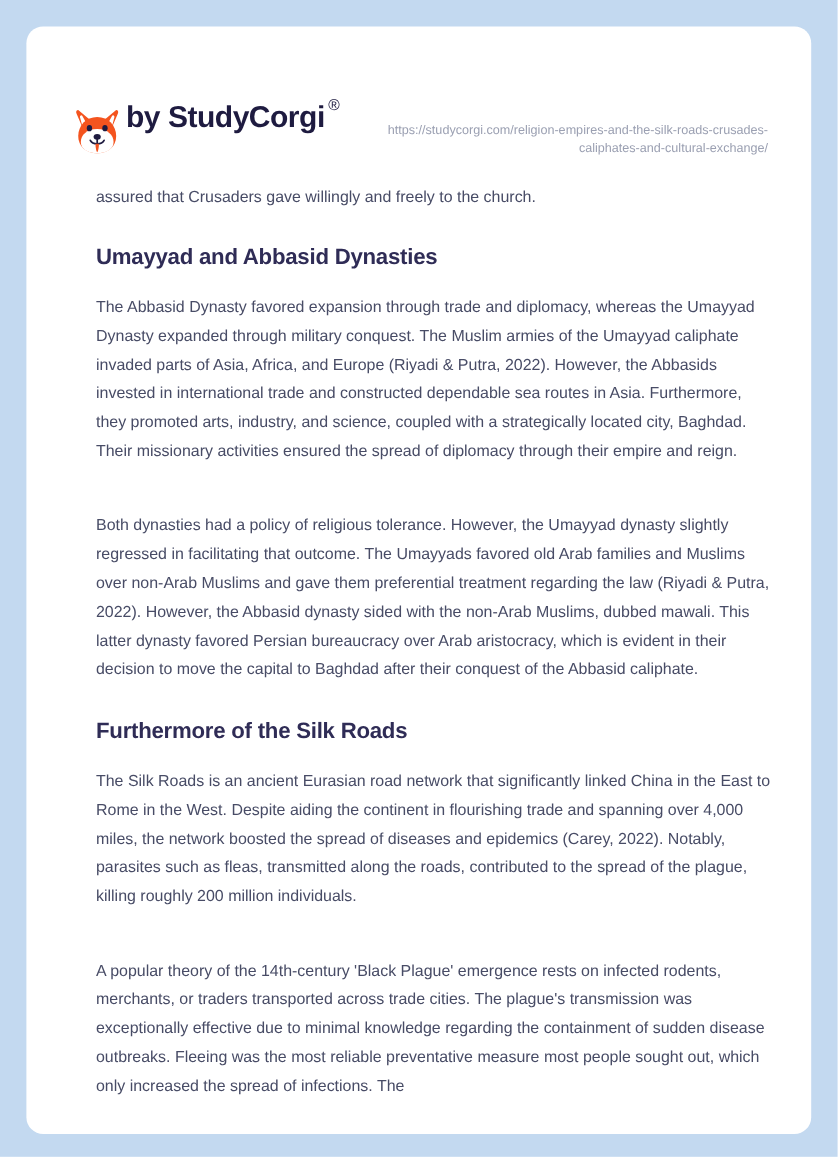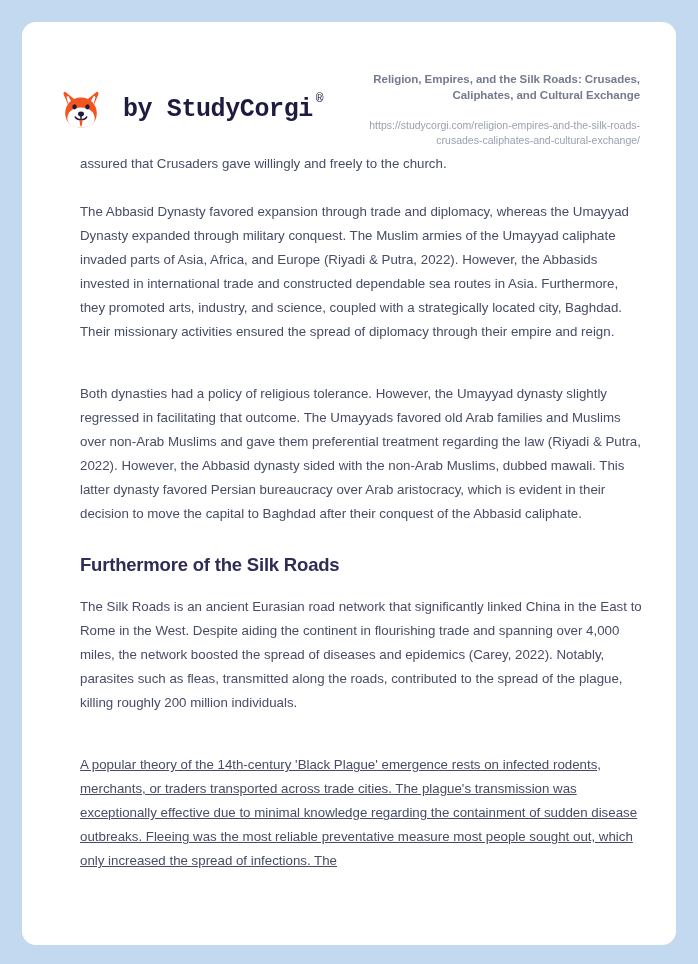--- a/index.html
+++ b/index.html
@@ -27,24 +27,22 @@
   
   .doc-header {
     display: flex;
     align-items: center;
     justify-content: space-between;
     padding: 44px 36px 0 36px;
     height: 130px;
   }
   .brand {
     display: flex;
-    align-items: center;
-    gap: 19px;
+    gap: 1px;
     flex: 0 0 auto;
-    font-family: Liberation Mono, monospace;
   }
   .corgi-logo {
     width: 46px;
     height: 46px;
     display: block;
     flex: 0 0 auto;
   }
   .brand-text {
     display: flex;
     align-items: flex-start;
@@ -87,21 +85,21 @@
   .doc-body {
     padding: 0 30px 0 58px;
   }
   .para {
     color: #484c66;
     font-size: 13.3px;
     line-height: 24px;
     margin: 0 0 24px 0;
     text-align: left;
   }
-  .para.tight { margin-bottom: 12px; text-decoration: underline; }
+  .para.tight { margin-bottom: 12px; }
   h2.section-heading {
     color: #2f2c56;
     font-size: 18.5px;
     font-weight: bold;
     line-height: 1.25;
     margin: 27px 0 19px 0;
     letter-spacing: -0.2px;
   }
   h2.section-heading.first { margin-top: 26px; }
   .spacer-14 { height: 14px; }
@@ -129,30 +127,30 @@
         <path d="M32 47 C37 47 39 45 40 43" stroke="#1e1b40" stroke-width="2" fill="none" stroke-linecap="round"></path>
         <path d="M30 47 C30 52 31 56 32 57 C33 56 34 52 34 47 Z" fill="#f4541f"></path>
       </svg>
       <div class="brand-text">
         <span>by StudyCorgi</span>
         <span class="brand-reg">®</span>
       </div>
     </div>
 
     <div class="header-right">
-      <div class="doc-title">Religion, Empires, and the Silk Roads: Crusades, Caliphates, and Cultural Exchange</div>
       <div class="doc-url">https://studycorgi.com/religion-empires-and-the-silk-roads-crusades-caliphates-and-cultural-exchange/</div>
     </div>
 
   </div>
 
   <div class="doc-body">
 
     <p class="para">assured that Crusaders gave willingly and freely to the church.</p>
 
+    <h2 class="section-heading first">Umayyad and Abbasid Dynasties</h2>
     <p class="para">The Abbasid Dynasty favored expansion through trade and diplomacy, whereas the Umayyad Dynasty expanded through military conquest. The Muslim armies of the Umayyad caliphate invaded parts of Asia, Africa, and Europe (Riyadi &amp; Putra, 2022). However, the Abbasids invested in international trade and constructed dependable sea routes in Asia. Furthermore, they promoted arts, industry, and science, coupled with a strategically located city, Baghdad. Their missionary activities ensured the spread of diplomacy through their empire and reign.</p>
     <div class="spacer-14"></div>
     <p class="para">Both dynasties had a policy of religious tolerance. However, the Umayyad dynasty slightly regressed in facilitating that outcome. The Umayyads favored old Arab families and Muslims over non-Arab Muslims and gave them preferential treatment regarding the law (Riyadi &amp; Putra, 2022). However, the Abbasid dynasty sided with the non-Arab Muslims, dubbed mawali. This latter dynasty favored Persian bureaucracy over Arab aristocracy, which is evident in their decision to move the capital to Baghdad after their conquest of the Abbasid caliphate.</p>
 
     <h2 class="section-heading">Furthermore of the Silk Roads</h2>
     <p class="para">The Silk Roads is an ancient Eurasian road network that significantly linked China in the East to Rome in the West. Despite aiding the continent in flourishing trade and spanning over 4,000 miles, the network boosted the spread of diseases and epidemics (Carey, 2022). Notably, parasites such as fleas, transmitted along the roads, contributed to the spread of the plague, killing roughly 200 million individuals.</p>
     <div class="spacer-14"></div>
     <p class="para tight">A popular theory of the 14th-century 'Black Plague' emergence rests on infected rodents, merchants, or traders transported across trade cities. The plague's transmission was exceptionally effective due to minimal knowledge regarding the containment of sudden disease outbreaks. Fleeing was the most reliable preventative measure most people sought out, which only increased the spread of infections. The</p>
 
   </div>

